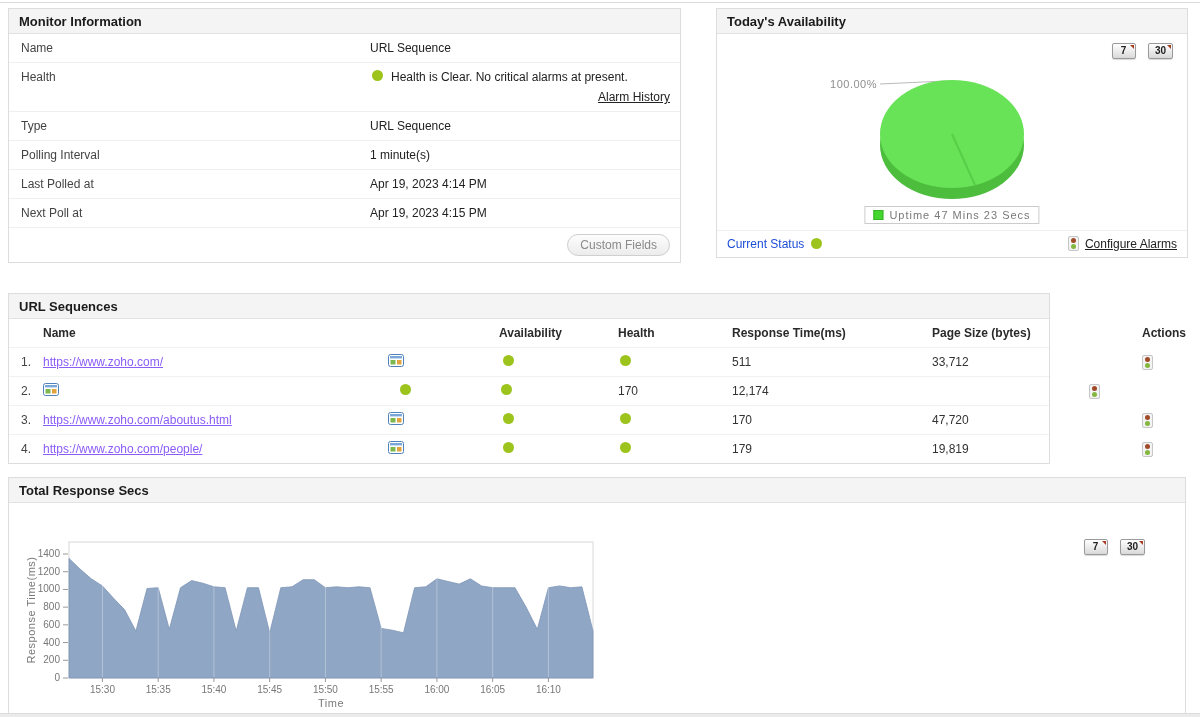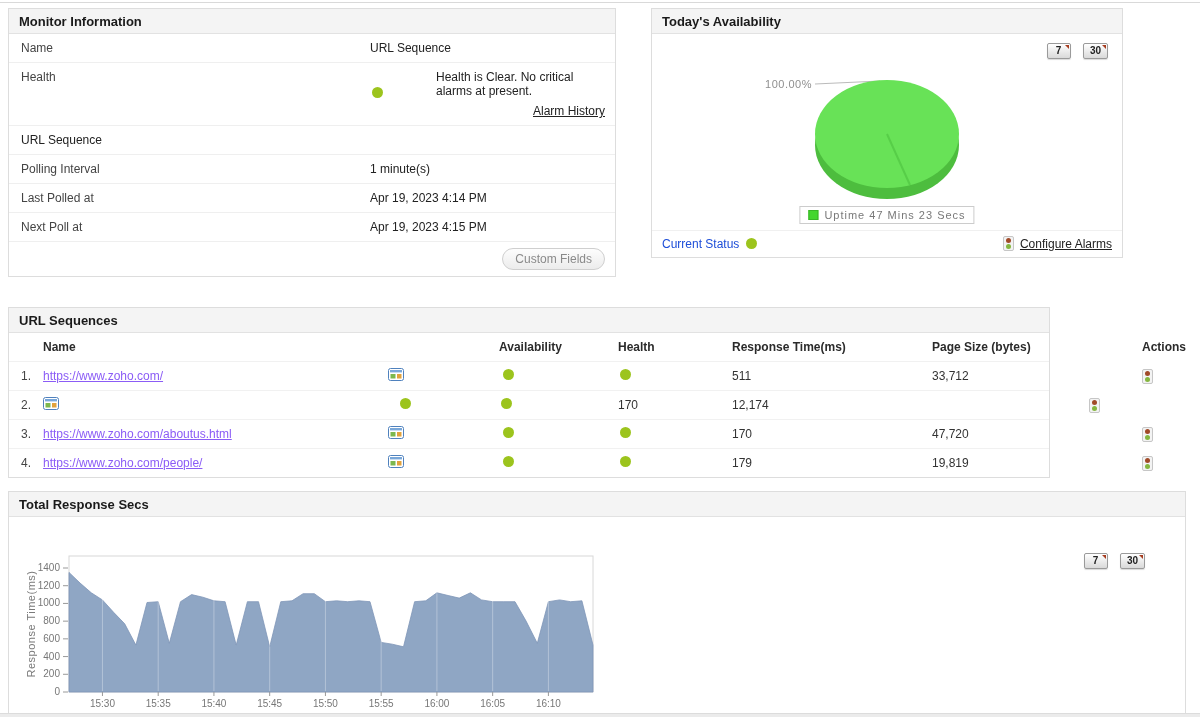--- a/index.html
+++ b/index.html
@@ -9,28 +9,28 @@
     font-family: "Liberation Sans", sans-serif; font-size: 12px;
   }
   .top-rule { position: absolute; top: 2px; left: 0; width: 100%; height: 1px; background: #d9d9d9; }
   .bottom-strip { position: absolute; bottom: 0; left: 0; width: 100%; height: 4px; background: #ebebeb; border-top: 1px solid #dcdcdc; }
   .page { position: absolute; top: 8px; left: 8px; width: 1184px; }
 
   .panel { background: #fff; border: 1px solid #ddd; }
   .panel-header { background: #f4f4f4; border-bottom: 1px solid #e2e2e2; padding: 5px 10px 4px; font-size: 13px; font-weight: bold; color: #1a1a1a; }
 
   .row-top { display: flex; align-items: flex-start; }
-  .panel-monitor { width: 608px; }
+  .panel-monitor { width: 673px; }
   .panel-availability { width: 472px; margin-left: 35px; height: 250px; position: relative; }
 
   
   .info-row { display: flex; padding: 7px 10px 7px 12px; border-bottom: 1px solid #efefef; }
   .info-label { width: 349px; flex: none; color: #444; }
   .info-value { flex: 1; color: #222; }
-  .health-line { display: flex; align-items: flex-end; gap: 45px; }
+  .health-line { display: flex; align-items: flex-start; }
   .health-line .green-dot { margin-right: 8px; margin-left: 2px; }
   .alarm-history-line { text-align: right; margin-top: 6px; }
   a.plain-link { color: #222; text-decoration: underline; cursor: pointer; margin-left: 24px; }
   .panel-footer { padding: 6px 10px; text-align: right; }
   .gray-btn {
     font-family: "Liberation Sans", sans-serif; font-size: 12px; color: #8a8a8a;
     background: linear-gradient(#fdfdfd, #ececec); border: 1px solid #cfcfcf;
     border-radius: 11px; padding: 3px 12px; cursor: pointer;
   }
 
@@ -128,20 +128,21 @@
           <div class="health-line">
             <span class="green-dot"></span>
             <span>Health is Clear. No critical alarms at present.</span>
           </div>
           <div class="alarm-history-line">
             <a class="plain-link">Alarm History</a>
           </div>
         </div>
       </div>
       <div class="info-row">
+        <div class="info-label">Type</div>
         <div class="info-value">URL Sequence</div>
       </div>
       <div class="info-row">
         <div class="info-label">Polling Interval</div>
         <div class="info-value">1 minute(s)</div>
       </div>
       <div class="info-row">
         <div class="info-label">Last Polled at</div>
         <div class="info-value">Apr 19, 2023 4:14 PM</div>
       </div>

